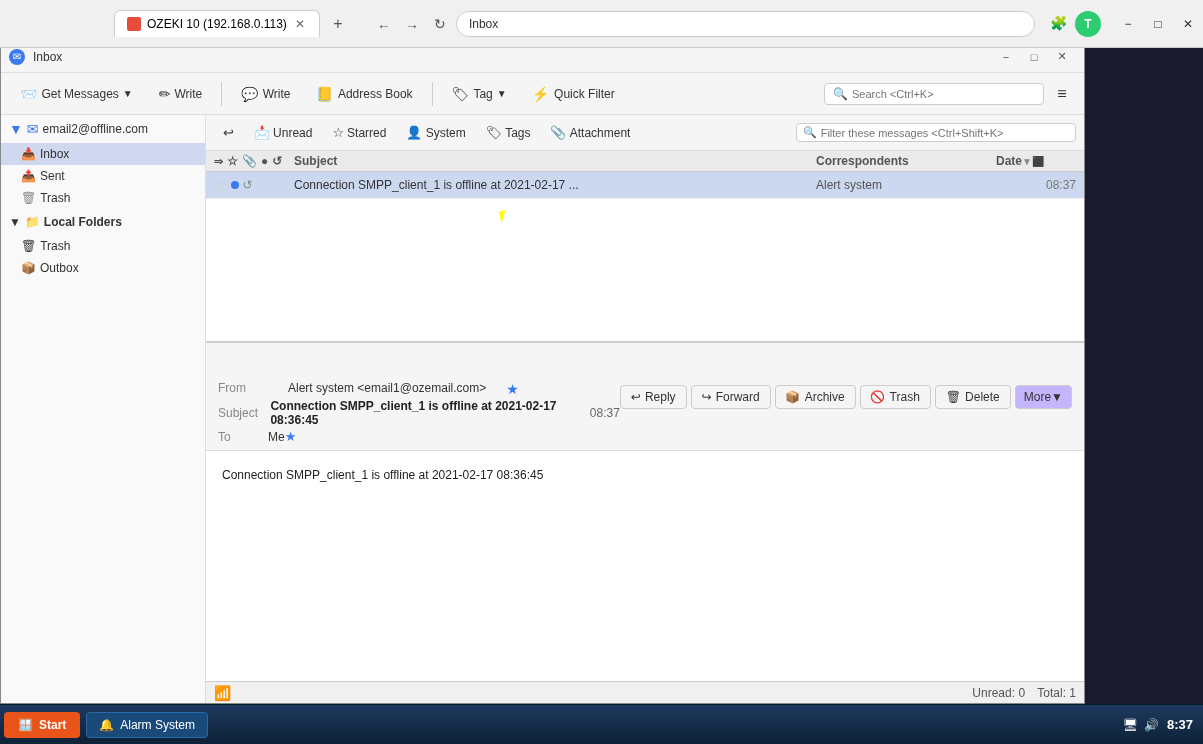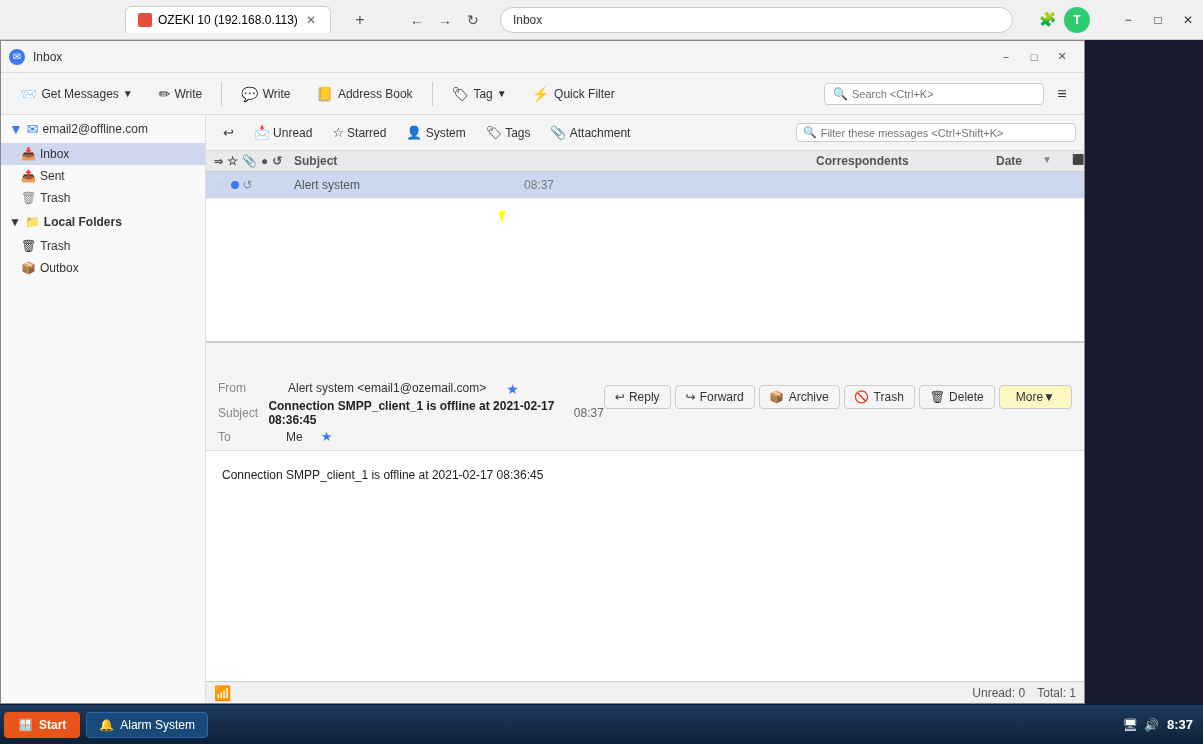--- a/index.html
+++ b/index.html
@@ -61,22 +61,22 @@
     .channel-status { color: #88aacc; font-size: 10px; }
     .add-channel { color: #66aadd; font-size: 11px; text-decoration: underline; cursor: pointer; padding: 4px 0; }
     .channel-status-bar {
       position: absolute; bottom: 40px; left: 0; width: 110px; height: 20px;
       background: #1a2a3a; color: #88aacc; font-size: 10px;
       display: flex; align-items: center; padding: 0 4px;
     }
 
     
     .browser-chrome {
-      position: absolute; left: 0; top: 0; right: 0; height: 40px;
-      background: #f0f0f0; display: flex; align-items: center; gap: 15px;
+      position: absolute; left: 0; top: 0; right: 0; height: 48px;
+      background: #f0f0f0; display: flex; align-items: center; gap: 4px;
       border-bottom: 1px solid #ccc; z-index: 50;
     }
     .browser-tab {
       display: flex; align-items: center; gap: 6px;
       background: white; border: 1px solid #ccc; border-bottom: none;
       padding: 6px 12px; margin-left: 0; border-radius: 6px 6px 0 0;
       font-size: 12px; cursor: pointer; min-width: 180px;
     }
     .browser-tab-icon { width: 14px; height: 14px; background: #e74c3c; border-radius: 2px; display: inline-block; }
     .browser-tab-close { margin-left: auto; cursor: pointer; color: #666; padding: 0 2px; }
@@ -184,21 +184,21 @@
 
     
     .msg-list-header {
       display: flex; align-items: center; background: #eaeaea;
       border-bottom: 1px solid #ccc; padding: 3px 8px; font-size: 11px;
       color: #555; font-weight: bold; user-select: none;
     }
     .msg-col-flags { width: 80px; display: flex; gap: 4px; align-items: center; }
     .msg-col-subject { flex: 1; }
     .msg-col-from { width: 180px; }
-    .msg-col-date { width: 80px; display: flex; align-items: flex-start; gap: 20px; }
+    .msg-col-date { width: 80px; display: flex; align-items: center; gap: 0; }
     .sort-icon { font-size: 10px; color: #888; cursor: pointer; }
     .expand-icon { font-size: 10px; color: #888; cursor: pointer; }
 
     
     .msg-list { flex: 1; overflow-y: auto; }
     .msg-row {
       display: flex; align-items: center; padding: 5px 8px;
       border-bottom: 1px solid #f0f0f0; cursor: pointer; font-size: 12px;
     }
     .msg-row.selected { background: #ccd8f0; }
@@ -221,33 +221,33 @@
     }
     .msg-from-info { display: flex; flex-direction: column; gap: 2px; }
     .msg-from-line { display: flex; gap: 20px; font-size: 12px; margin-top: 32px; }
     .msg-from-label { color: #888; width: 50px; }
     .msg-from-value { color: #333; font-weight: 400; }
     .msg-star { color: #3a7aee; font-size: 14px; }
     .msg-subject-line { display: flex; align-items: center; gap: 6px; font-size: 12px; }
     .msg-subject-label { color: #888; width: 50px; }
     .msg-subject-value { color: #222; font-weight: bold; font-size: 12px; }
     .msg-subject-time { margin-left: auto; color: #666; font-size: 12px; }
-    .msg-to-line { display: flex; align-items: center; gap: 18px; font-size: 12px; }
+    .msg-to-line { display: flex; align-items: center; gap: 0; font-size: 12px; }
     .msg-to-label { color: #888; width: 50px; }
     .msg-to-star { color: #3a7aee; font-size: 13px; }
 
     .msg-action-btns { display: flex; gap: 4px; align-items: flex-start; }
     .action-btn {
       display: flex; align-items: center; gap: 4px; padding: 4px 10px;
       border: 1px solid #ccc; border-radius: 4px; background: #f5f5f5;
       cursor: pointer; font-size: 12px; color: #333;
     }
     .action-more {
-      display: flex; align-items: center; padding: 4px 16px;
-      border: 1px solid #ccc; border-radius: 4px; background: #fef9c3;
+      display: flex; align-items: center; padding: 4px 8px;
+      border: 1px solid #ccc; border-radius: 4px; background: #c4b5fd;
       cursor: pointer; font-size: 11px; color: #333;
     }
 
     .msg-body { padding: 16px; font-size: 13px; color: #222; flex: 1; }
 
     
     .email-statusbar {
       height: 22px; background: #f0f0f0; border-top: 1px solid #ccc;
       display: flex; align-items: center; padding: 0 8px; justify-content: space-between;
     }
@@ -476,20 +476,21 @@
         </div>
       </div>
 
       <div class="msg-list">
         <div class="msg-row selected">
           <div class="msg-flags">
             <span class="flag-star">☆</span>
             <span class="flag-dot"></span>
             <span class="flag-reload">↺</span>
           </div>
+          <div class="msg-subject">Connection SMPP_client_1 is offline at 2021-02-17 ...</div>
           <div class="msg-from">Alert system</div>
           <div class="msg-date">08:37</div>
         </div>
       </div>
 
       <div class="msg-preview">
         <div class="msg-preview-header">
           <div class="msg-from-info">
             <div class="msg-from-line">
               <span class="msg-from-label">From</span>

